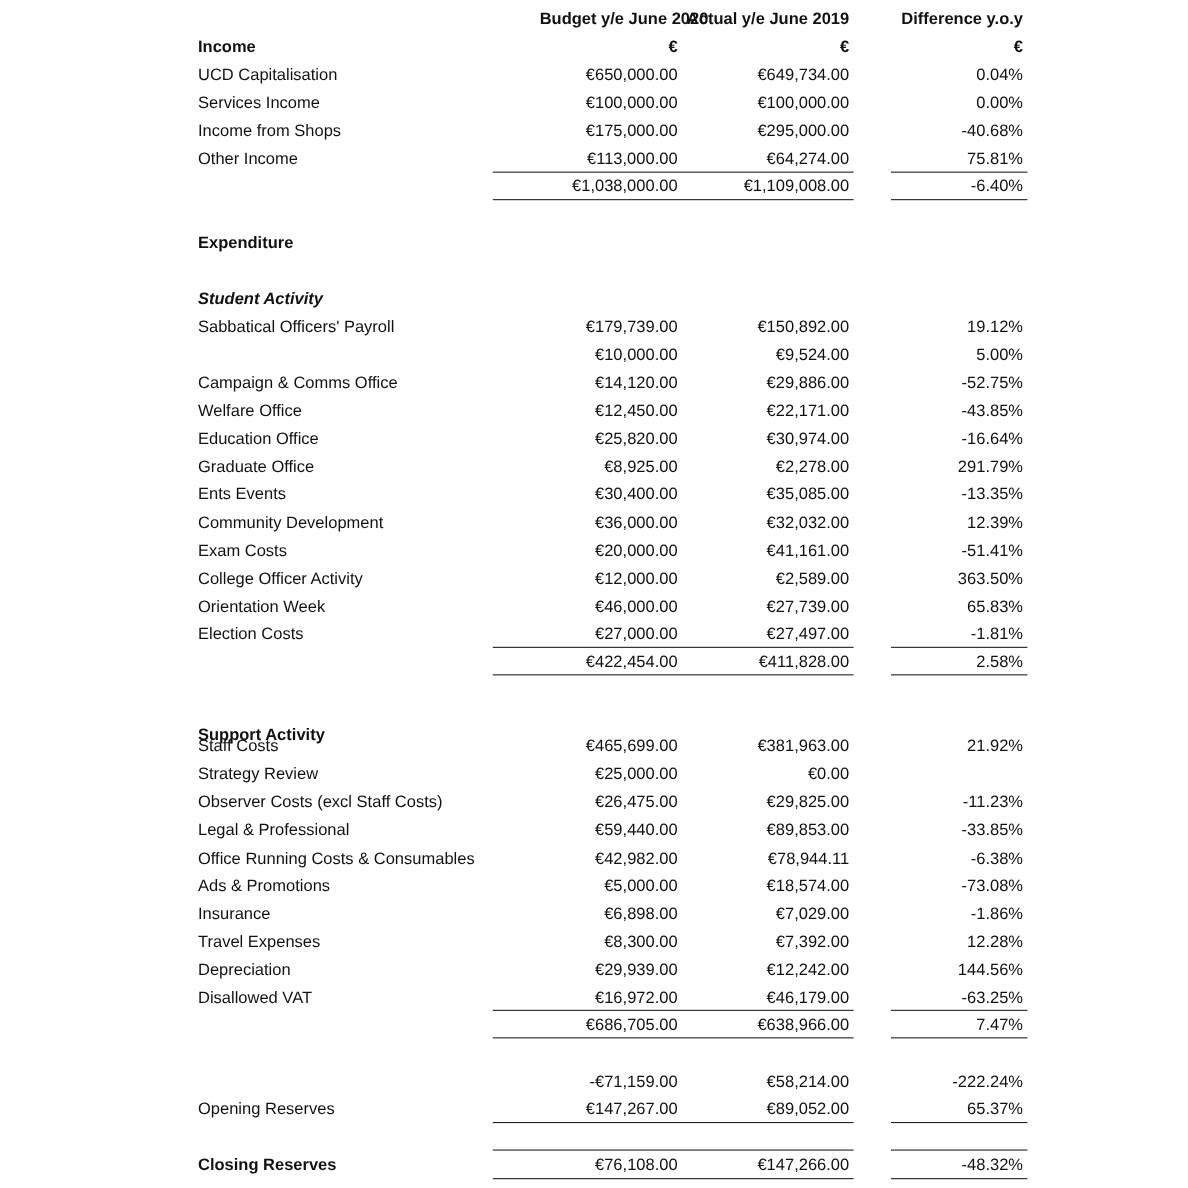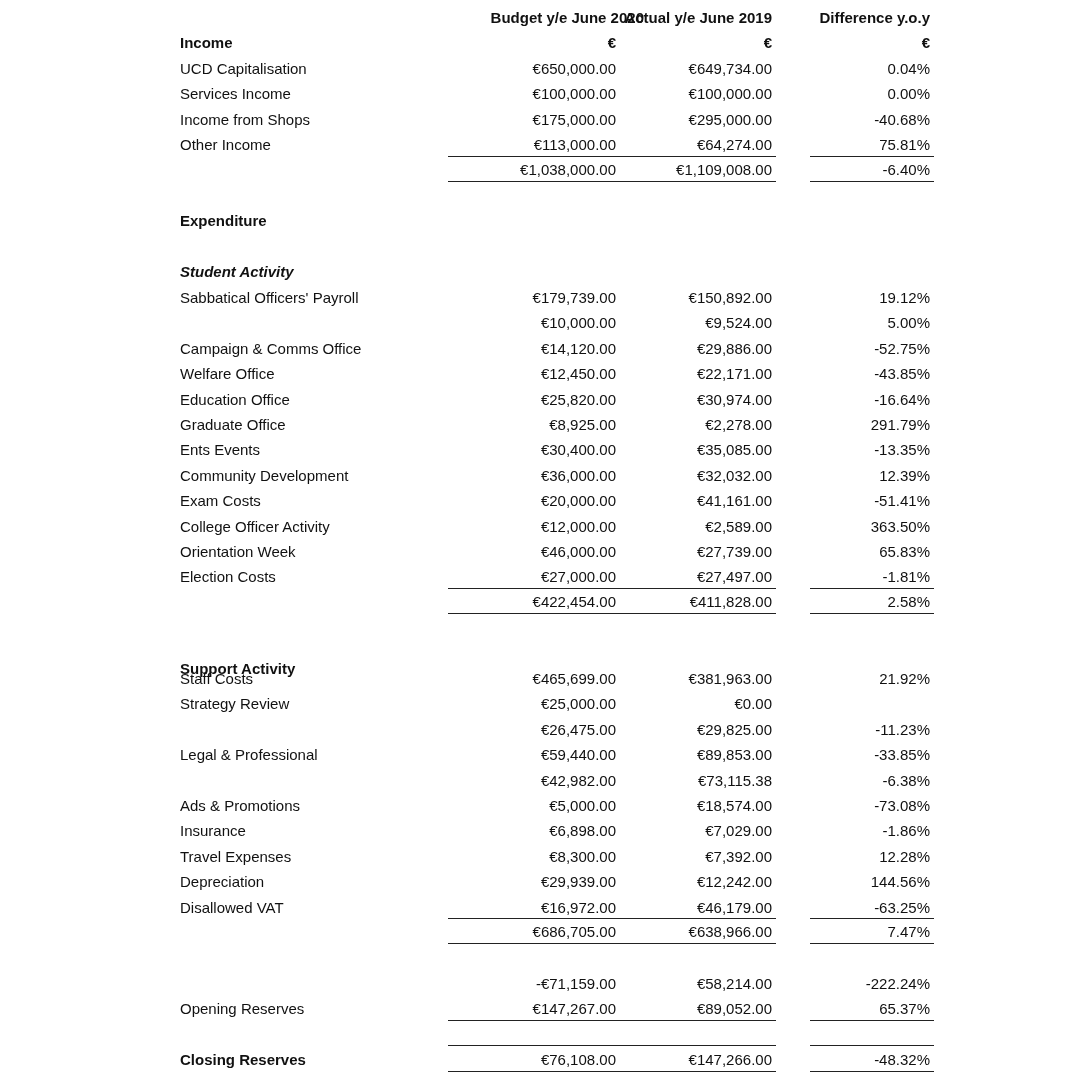--- a/index.html
+++ b/index.html
@@ -160,33 +160,35 @@
       <span class="c2">€381,963.00</span>
       <span class="c3">21.92%</span>
     </div>
     <div class="row" style="top: 691.4px;">
       <span class="lbl">Strategy Review</span>
       <span class="c1">€25,000.00</span>
       <span class="c2">€0.00</span>
       <span class="c3"></span>
     </div>
     <div class="row" style="top: 716.8px;">
+      <span class="lbl">Observer Costs (excl Staff Costs)</span>
       <span class="c1">€26,475.00</span>
       <span class="c2">€29,825.00</span>
       <span class="c3">-11.23%</span>
     </div>
     <div class="row" style="top: 742.2px;">
       <span class="lbl">Legal &amp; Professional</span>
       <span class="c1">€59,440.00</span>
       <span class="c2">€89,853.00</span>
       <span class="c3">-33.85%</span>
     </div>
     <div class="row" style="top: 767.6px;">
+      <span class="lbl">Office Running Costs &amp; Consumables</span>
       <span class="c1">€42,982.00</span>
-      <span class="c2">€73,115.38</span>
+      <span class="c2">€78,944.11</span>
       <span class="c3">-6.38%</span>
     </div>
     <div class="row" style="top: 793px;">
       <span class="lbl">Ads &amp; Promotions</span>
       <span class="c1">€5,000.00</span>
       <span class="c2">€18,574.00</span>
       <span class="c3">-73.08%</span>
     </div>
     <div class="row" style="top: 818.4px;">
       <span class="lbl">Insurance</span>

